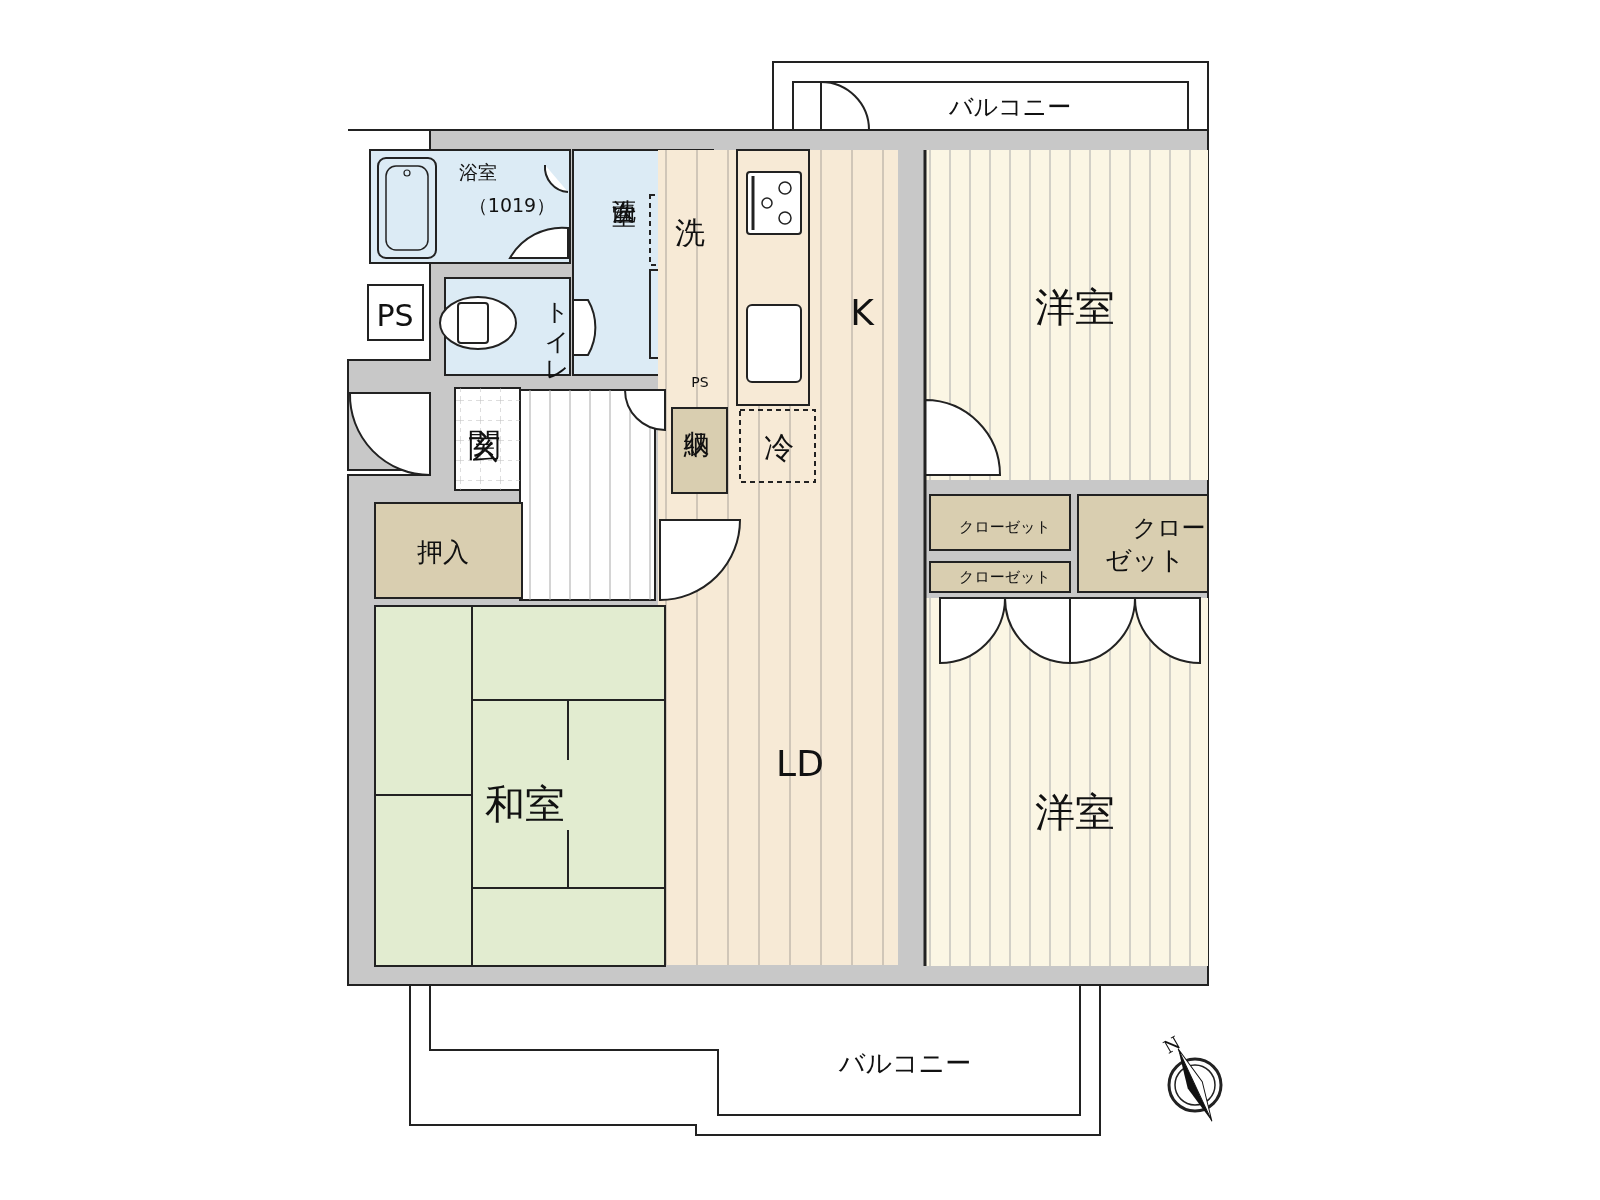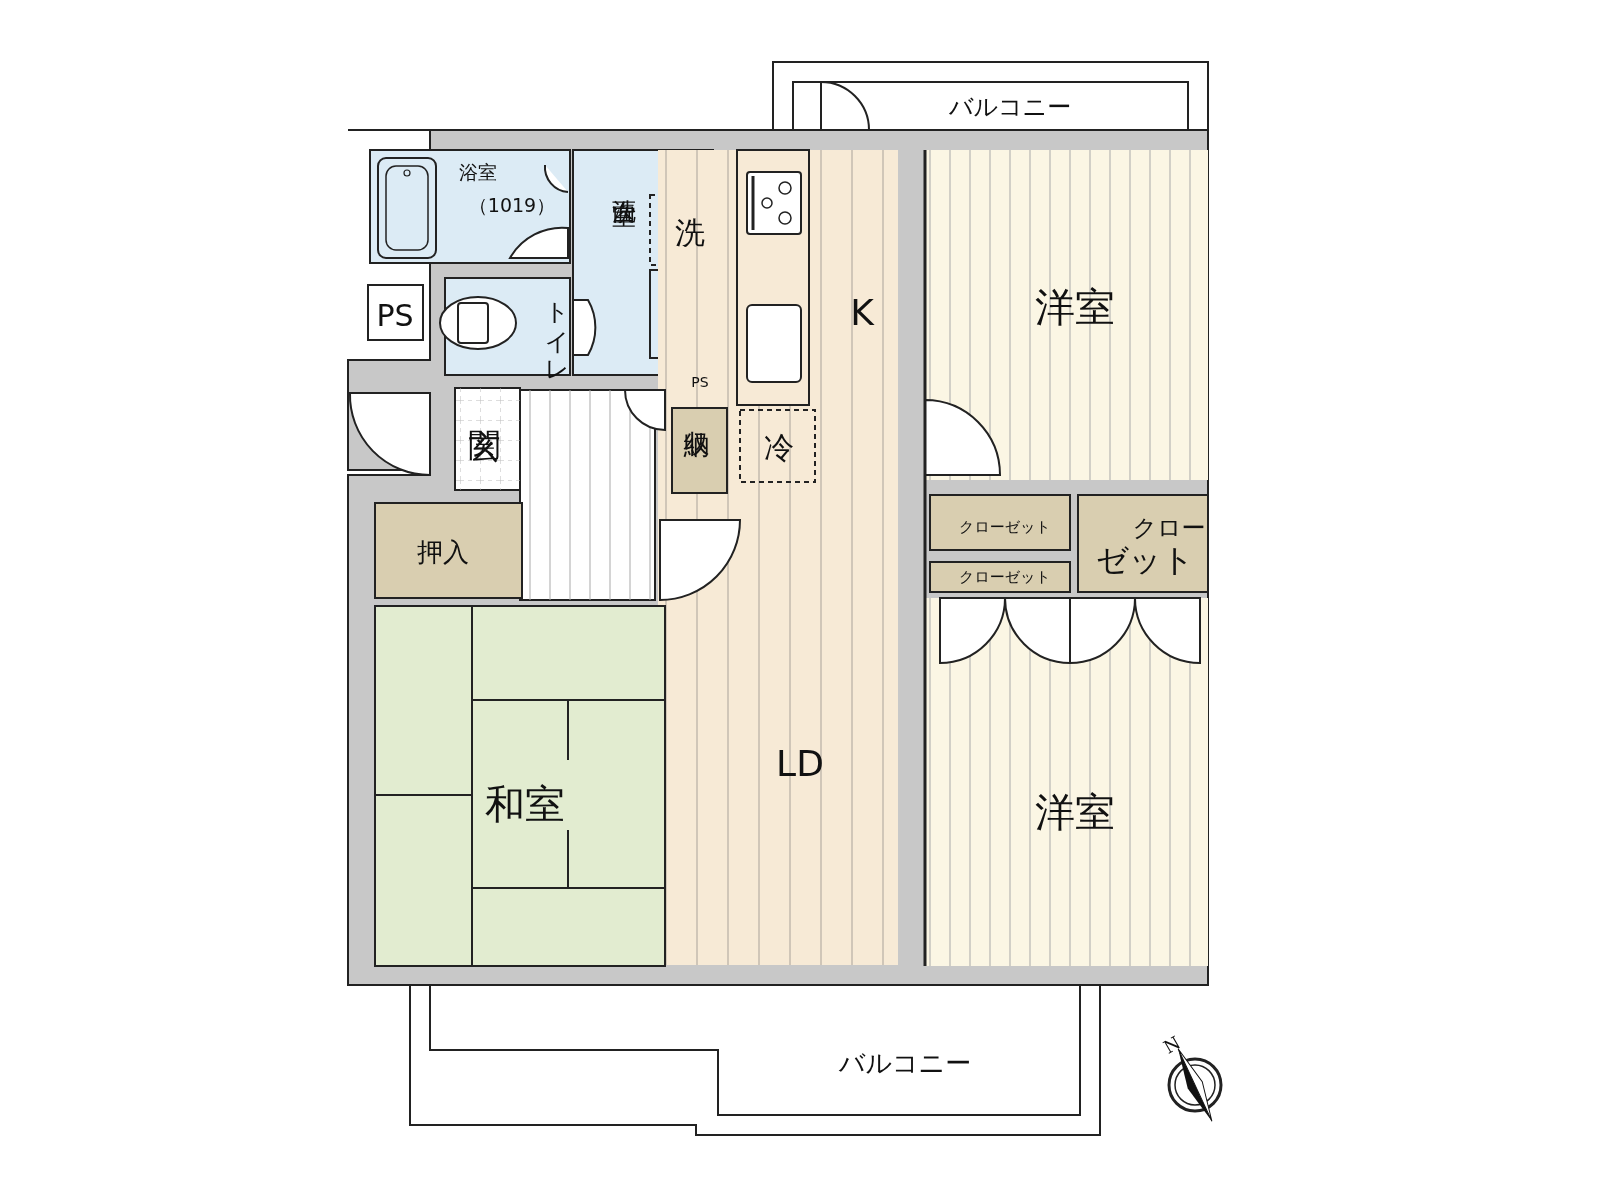--- a/index.html
+++ b/index.html
@@ -148,16 +148,16 @@
 <div class="lbl vert" style="left:684px;top:410px;font-size:26px;">収納</div>
 <div class="lbl vert" style="left:469px;top:403px;font-size:32px;">玄関</div>
 <div class="lbl c" style="left:443px;top:552px;font-size:26px;text-align:right;">押入</div>
 <div class="lbl c" style="left:525px;top:797px;font-size:40px;margin-top:7px;">和室</div>
 <div class="lbl c" style="left:800px;top:740px;font-size:36px;margin-top:24px;">LD</div>
 <div class="lbl c" style="left:1075px;top:307px;font-size:40px;">洋室</div>
 <div class="lbl c" style="left:1075px;top:812px;font-size:40px;">洋室</div>
 <div class="lbl c" style="left:1005px;top:527px;font-size:15px;">クローゼット</div>
 <div class="lbl c" style="left:1005px;top:577px;font-size:15px;">クローゼット</div>
 <div class="lbl c" style="left:1145px;top:528px;font-size:24px;margin-left:24px;">クロー</div>
-<div class="lbl c" style="left:1145px;top:560px;font-size:32px;">ゼット</div>
+<div class="lbl c" style="left:1145px;top:560px;font-size:26px;">ゼット</div>
 <div class="lbl c" style="left:1010px;top:107px;font-size:24px;">バルコニー</div>
 <div class="lbl c" style="left:905px;top:1063px;font-size:26px;">バルコニー</div>
 <div class="lbl c" style="left:1172px;top:1045px;font-size:18px;font-family:'DejaVu Serif',serif;transform:translate(-50%,-50%) rotate(-30deg);">N</div>
 
 </body></html>

